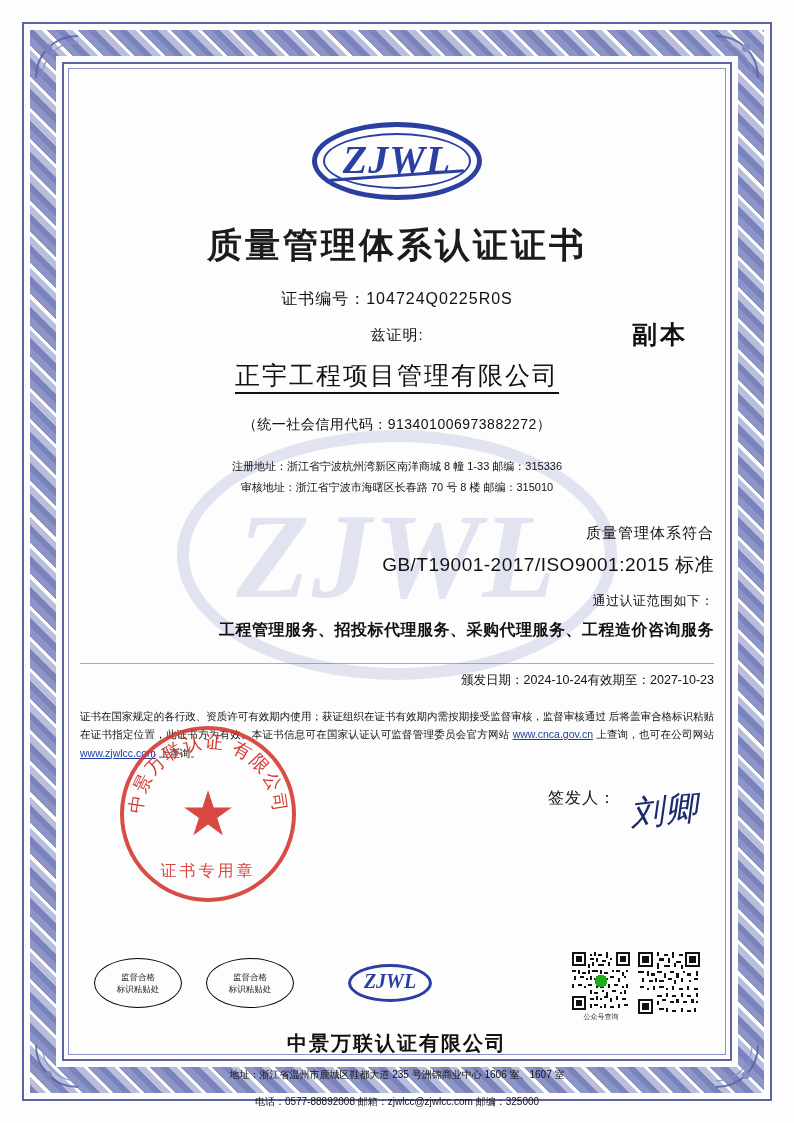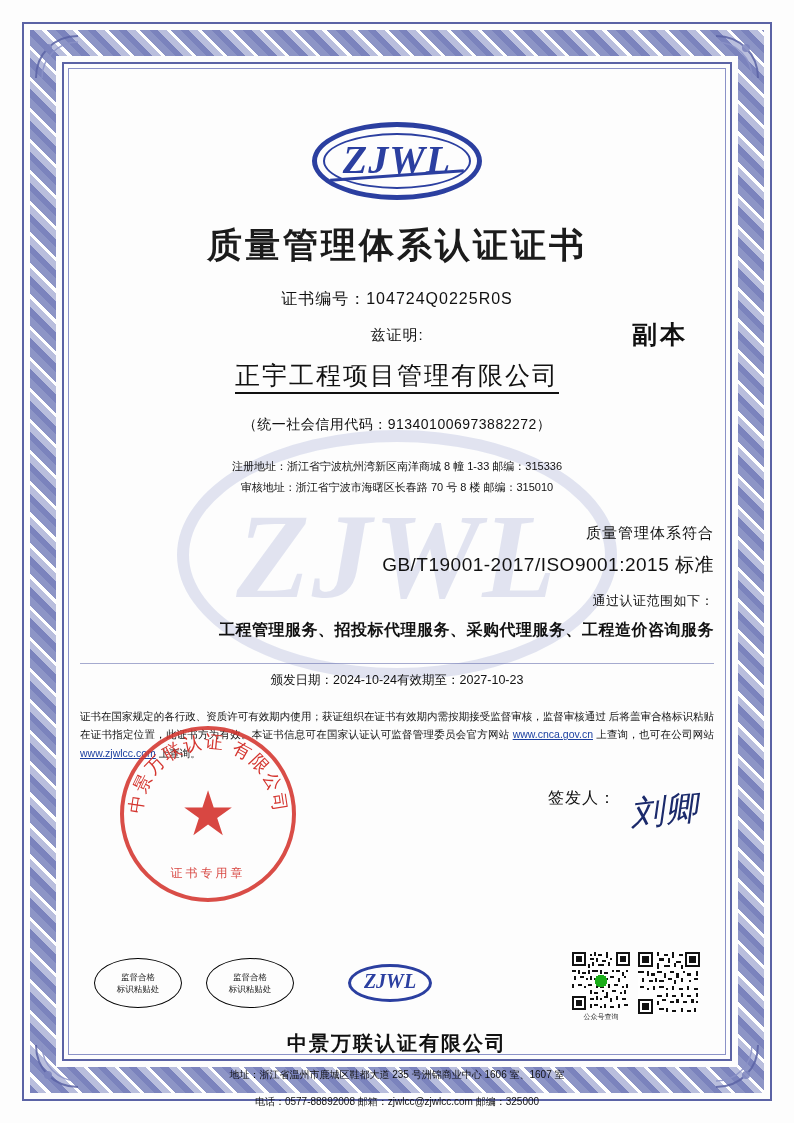--- a/index.html
+++ b/index.html
@@ -135,21 +135,21 @@
   .std-block{margin-top:26px;text-align:right;}
   .std-line1{font-size:15px;color:#111;letter-spacing:1px;}
   .std-line2{margin-top:9px;font-size:19px;color:#111;letter-spacing:.5px;}
   .scope-label{margin-top:14px;font-size:13px;color:#111;letter-spacing:.5px;}
   .scope-text{margin-top:10px;font-size:16px;font-weight:bold;color:#111;letter-spacing:.5px;}
 
   .rule{
     margin-top:22px;height:1px;background:#6b73b0;opacity:.6;
   }
   .dates{
-    margin-top:8px;display:flex;justify-content:center;
+    margin-top:8px;display:flex;justify-content:flex-end;
     font-size:12.5px;color:#111;
   }
   .legal{
     margin-top:18px;font-size:10.5px;color:#111;line-height:1.75;text-align:justify;
   }
   .legal a{color:#1a3fa0;text-decoration:underline;}
 
   
   .seal{
     position:absolute;left:120px;top:726px;width:176px;height:176px;
@@ -158,21 +158,21 @@
   .seal .ring{
     position:absolute;inset:0;border:4px solid #d4342e;border-radius:50%;
     opacity:.88;
   }
   .seal .star{
     position:absolute;left:50%;top:50%;transform:translate(-50%,-50%);
     font-size:62px;color:#d4342e;line-height:1;opacity:.9;
   }
   .seal .bottom{
     position:absolute;left:0;right:0;bottom:20px;text-align:center;
-    font-size:12px;color:#d4342e;letter-spacing:3px;opacity:.9;margin-top:26px;
+    font-size:16px;color:#d4342e;letter-spacing:3px;opacity:.9;margin-top:26px;
   }
   .seal .arc{
     position:absolute;left:0;top:0;width:176px;height:176px;
   }
   .seal .arc text{fill:#d4342e;font-size:18px;font-family:"Liberation Sans",sans-serif;letter-spacing:2px;}
 
   
   .signer{
     position:absolute;right:96px;top:788px;display:flex;align-items:flex-start;gap:14px;
   }

